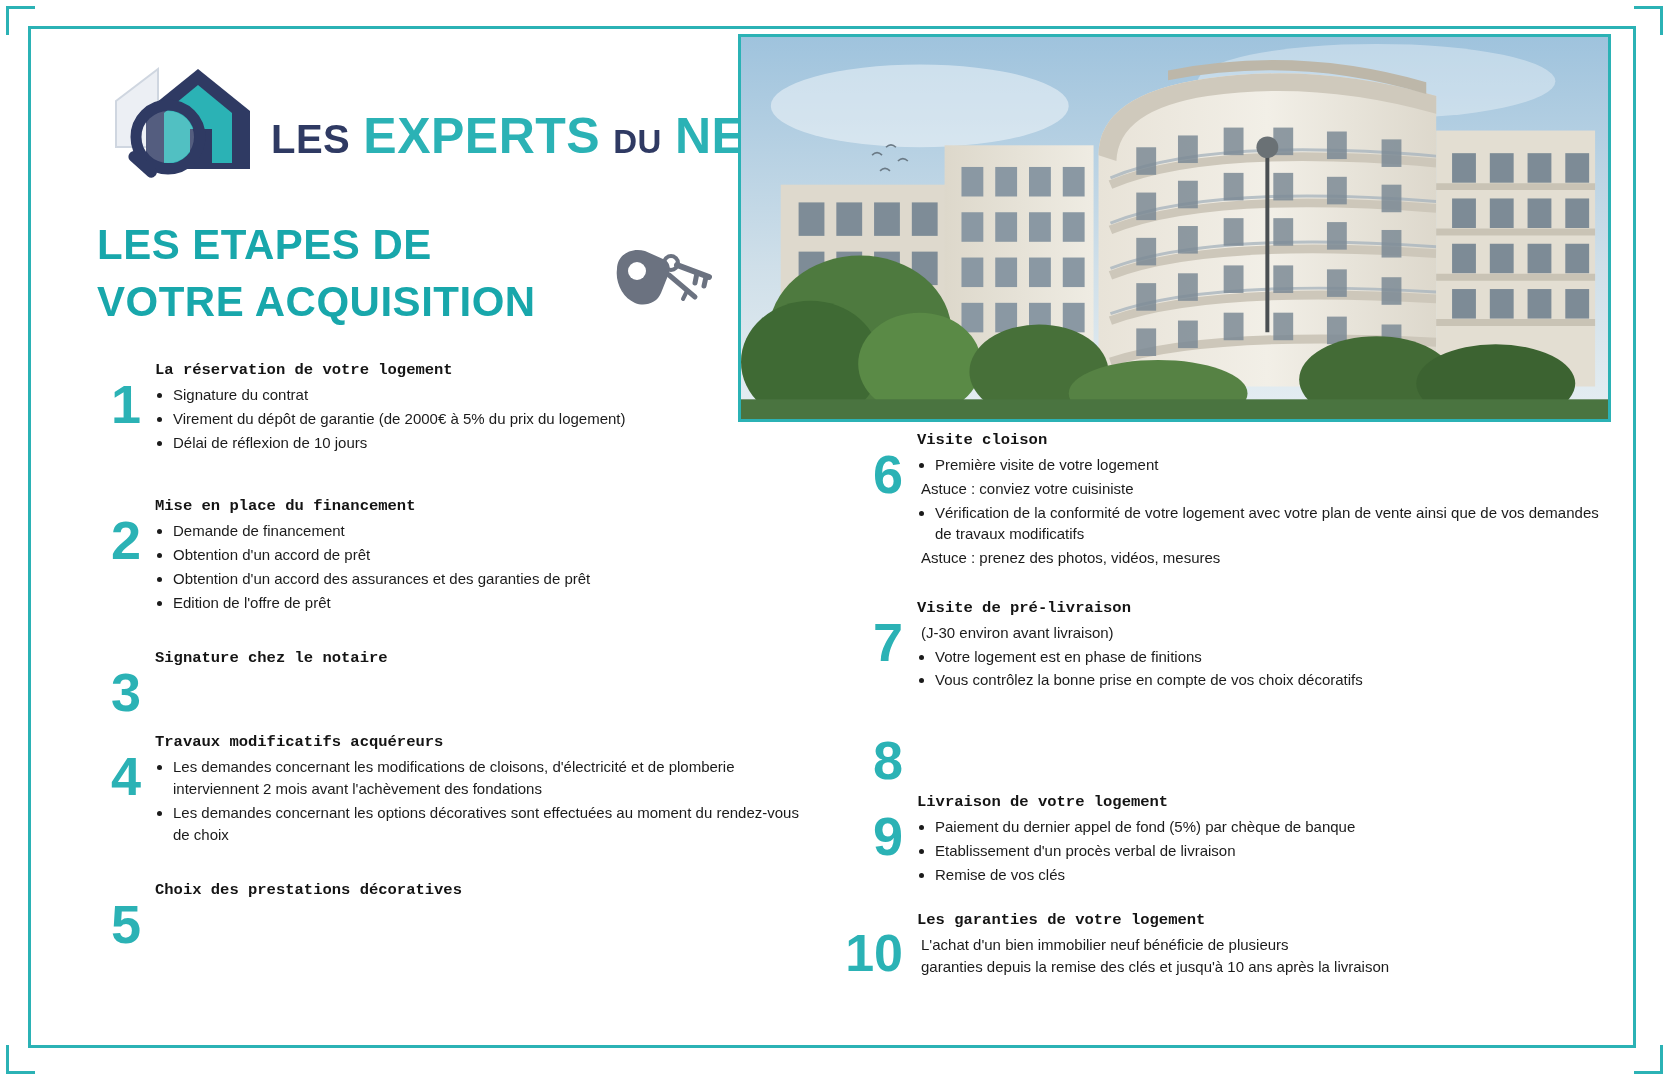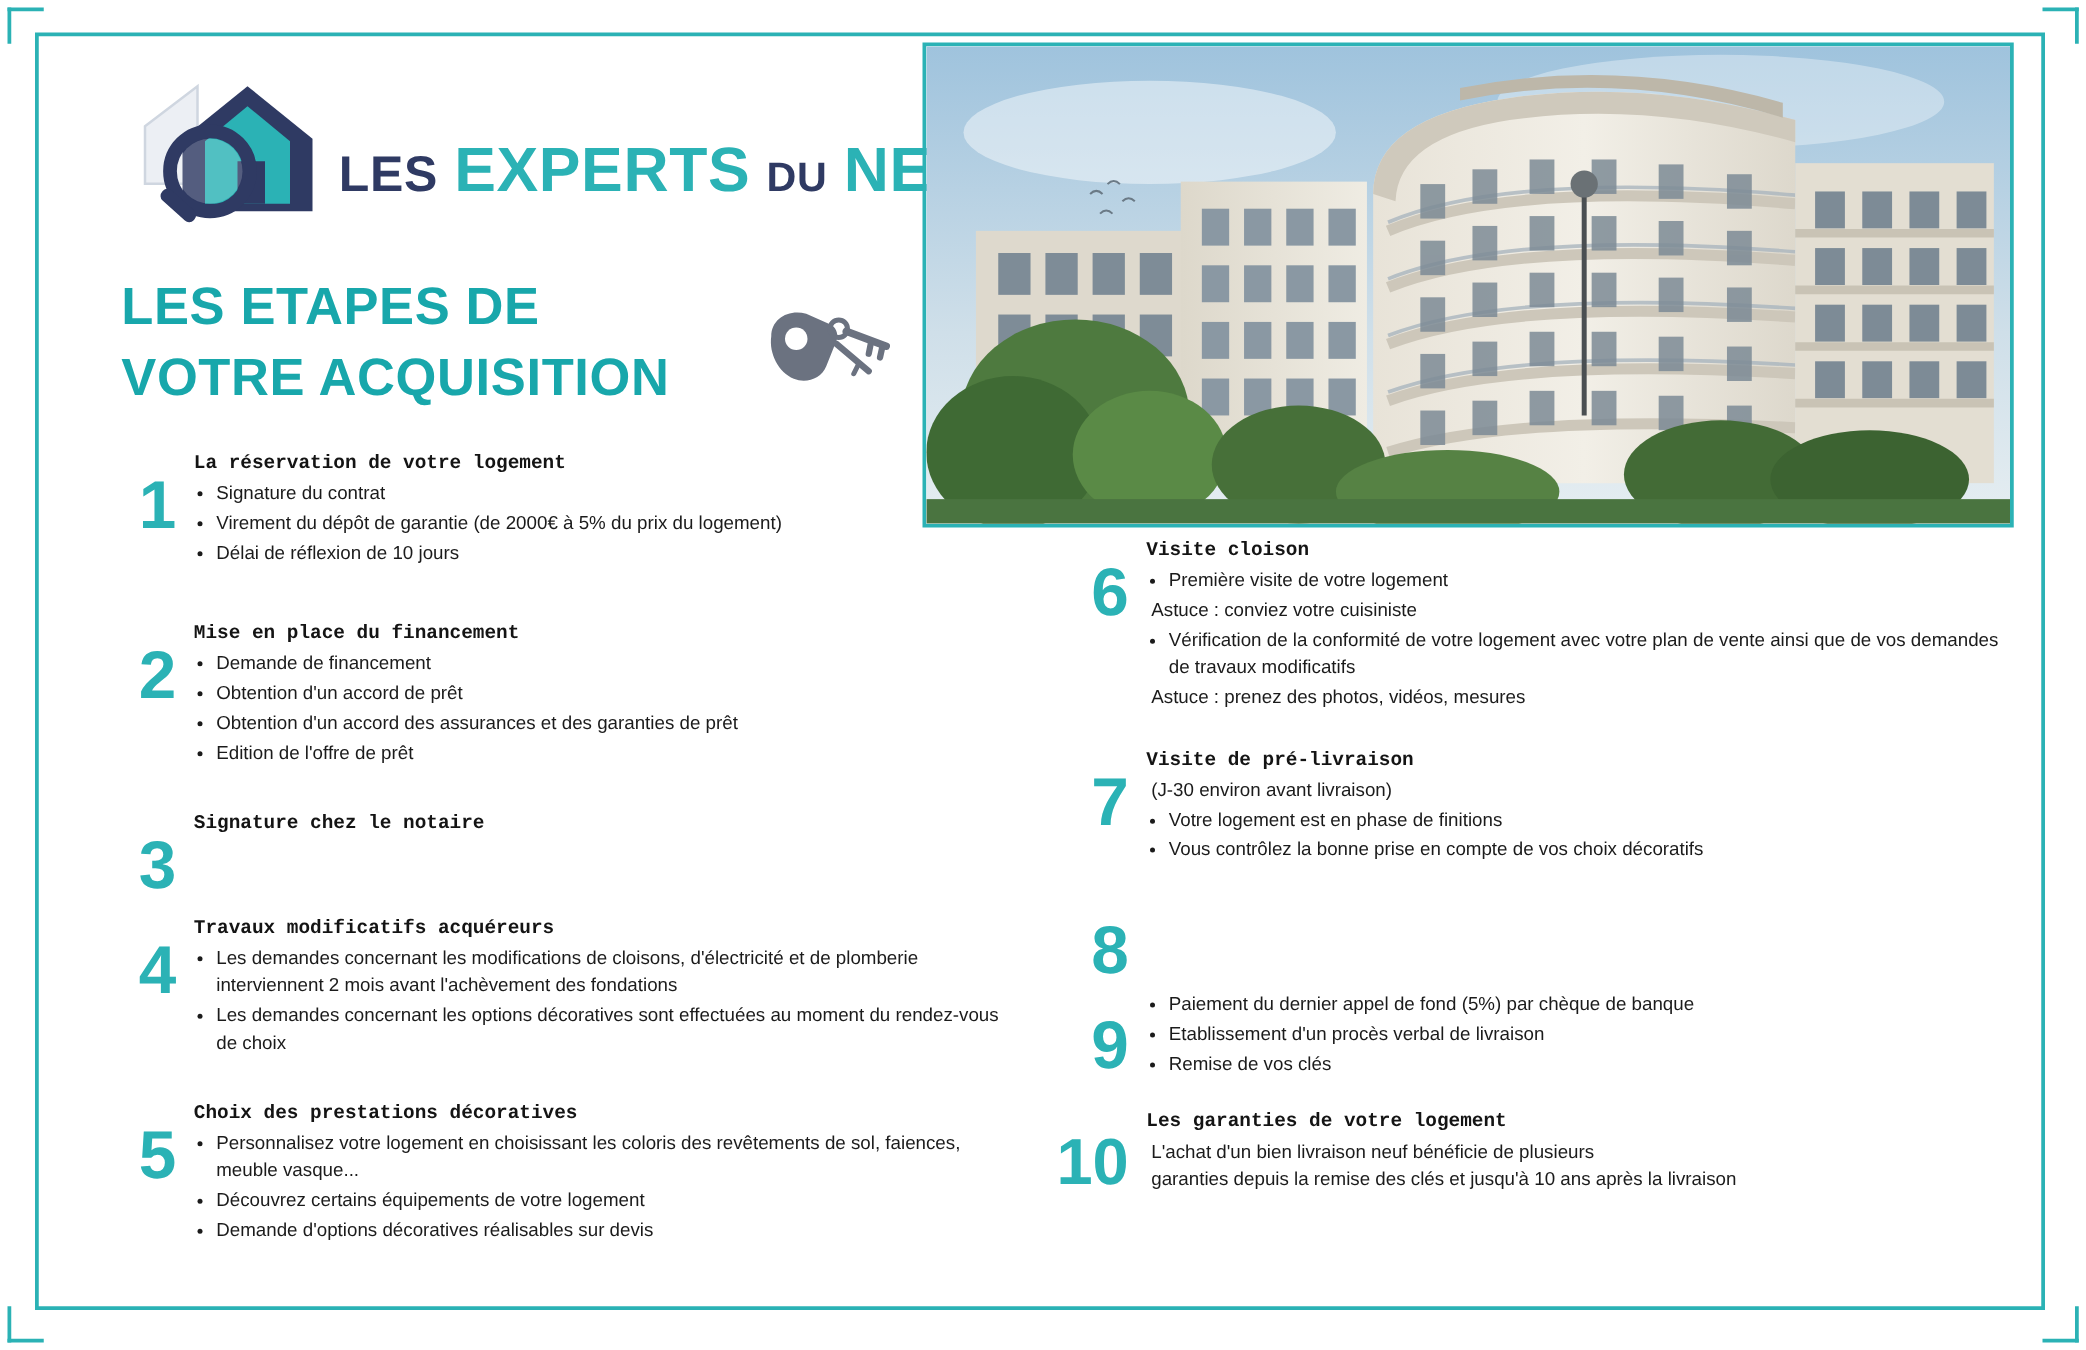--- a/index.html
+++ b/index.html
@@ -418,25 +418,20 @@
           <li>Les demandes concernant les modifications de cloisons, d'électricité et de plomberie interviennent 2 mois avant l'achèvement des fondations</li>
           <li>Les demandes concernant les options décoratives sont effectuées au moment du rendez-vous de choix</li>
         </ul>
       </div>
     </div>
 
     <div class="step">
       <div class="step-num">5</div>
       <div class="step-body">
         <div class="step-title">Choix des prestations décoratives</div>
-        <ul class="step-list">
-          <li>Personnalisez votre logement en choisissant les coloris des revêtements de sol, faiences, meuble vasque...</li>
-          <li>Découvrez certains équipements de votre logement</li>
-          <li>Demande d'options décoratives réalisables sur devis</li>
-        </ul>
       </div>
     </div>
 
   </div>
 
   <div class="col-right">
 
     <div class="step r1">
       <div class="step-num">6</div>
       <div class="step-body">
@@ -464,32 +459,33 @@
       </div>
     </div>
 
     <div class="step r3">
       <div class="step-num">8</div>
     </div>
 
     <div class="step r4">
       <div class="step-num">9</div>
       <div class="step-body">
+        <div class="step-title">Livraison de votre logement</div>
         <ul class="step-list">
           <li>Paiement du dernier appel de fond (5%) par chèque de banque</li>
           <li>Etablissement d'un procès verbal de livraison</li>
           <li>Remise de vos clés</li>
         </ul>
       </div>
     </div>
 
     <div class="step">
       <div class="step-num wide">10</div>
       <div class="step-body">
         <div class="step-title">Les garanties de votre logement</div>
-        <div class="plain-block">L'achat d'un bien livraison neuf bénéficie de plusieurs</div>
+        <div class="plain-block">L'achat d'un bien immobilier neuf bénéficie de plusieurs</div>
         <div class="plain-block">garanties depuis la remise des clés et jusqu'à 10 ans après la livraison</div>
       </div>
     </div>
 
   </div>
 
 </div>
 
 </body></html>

